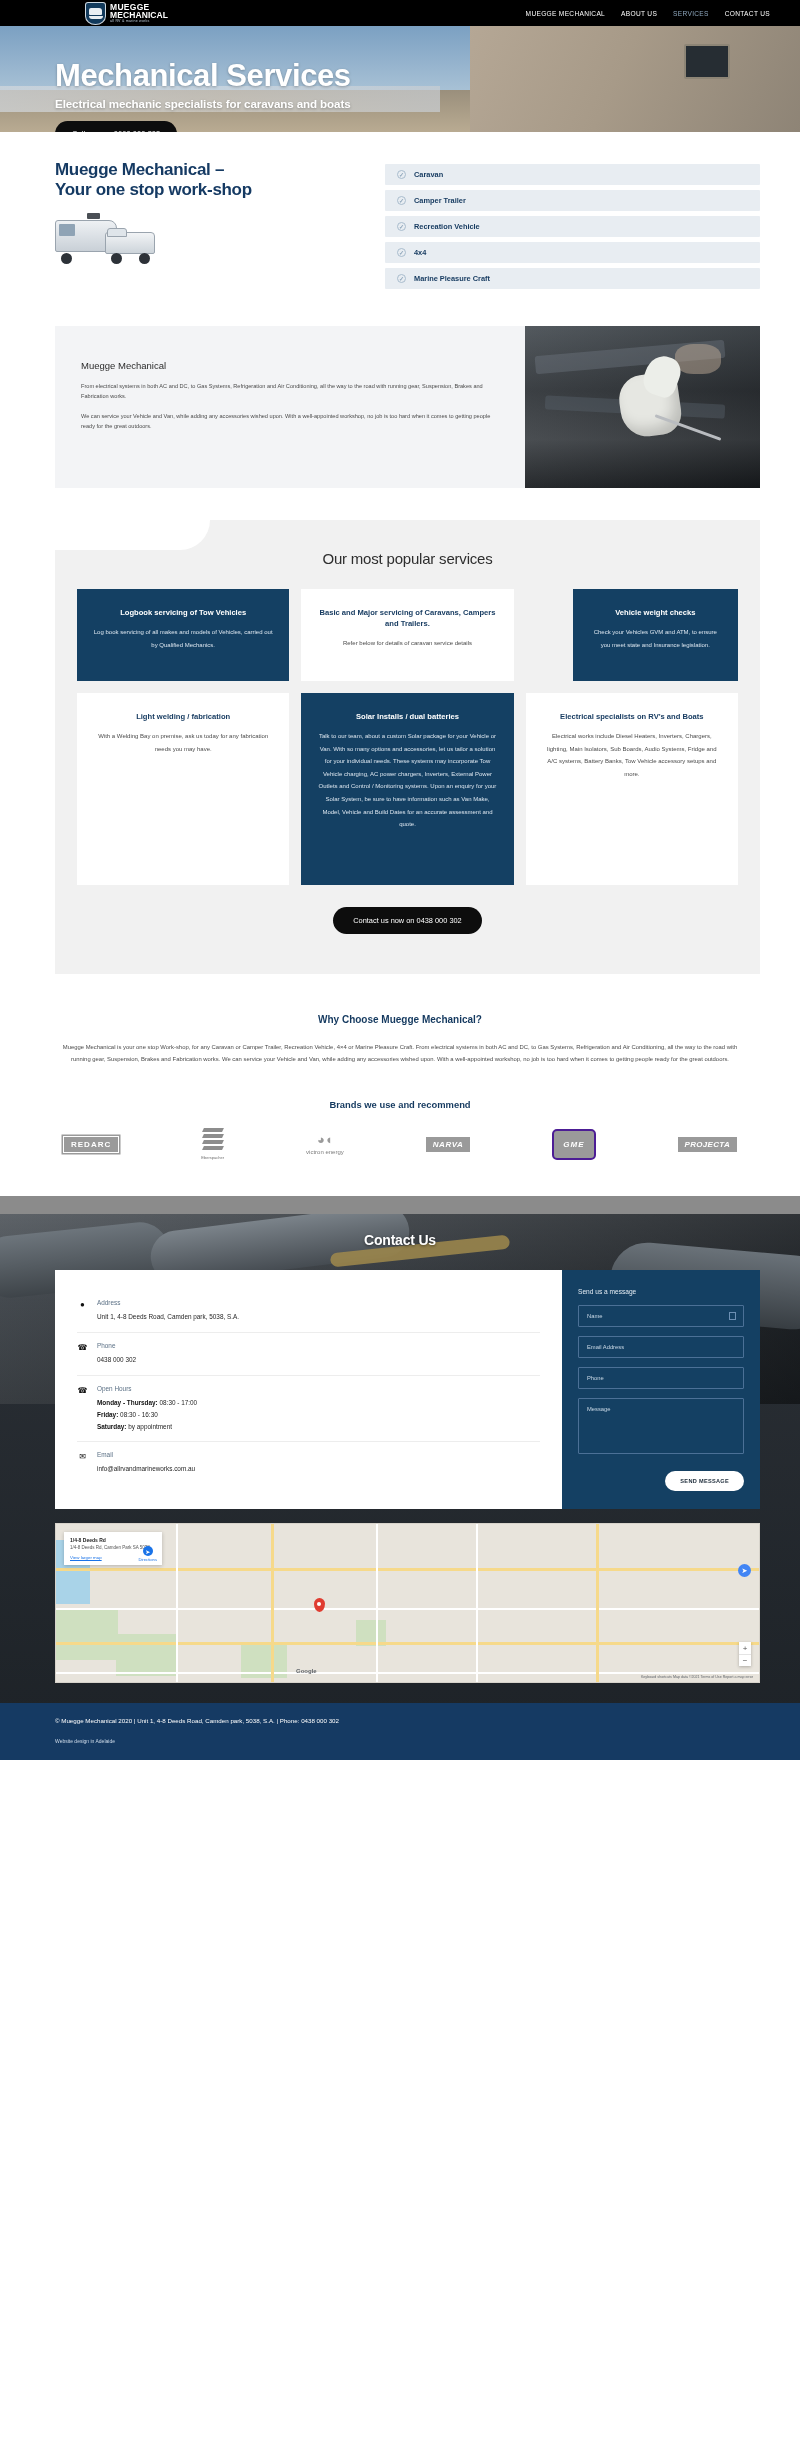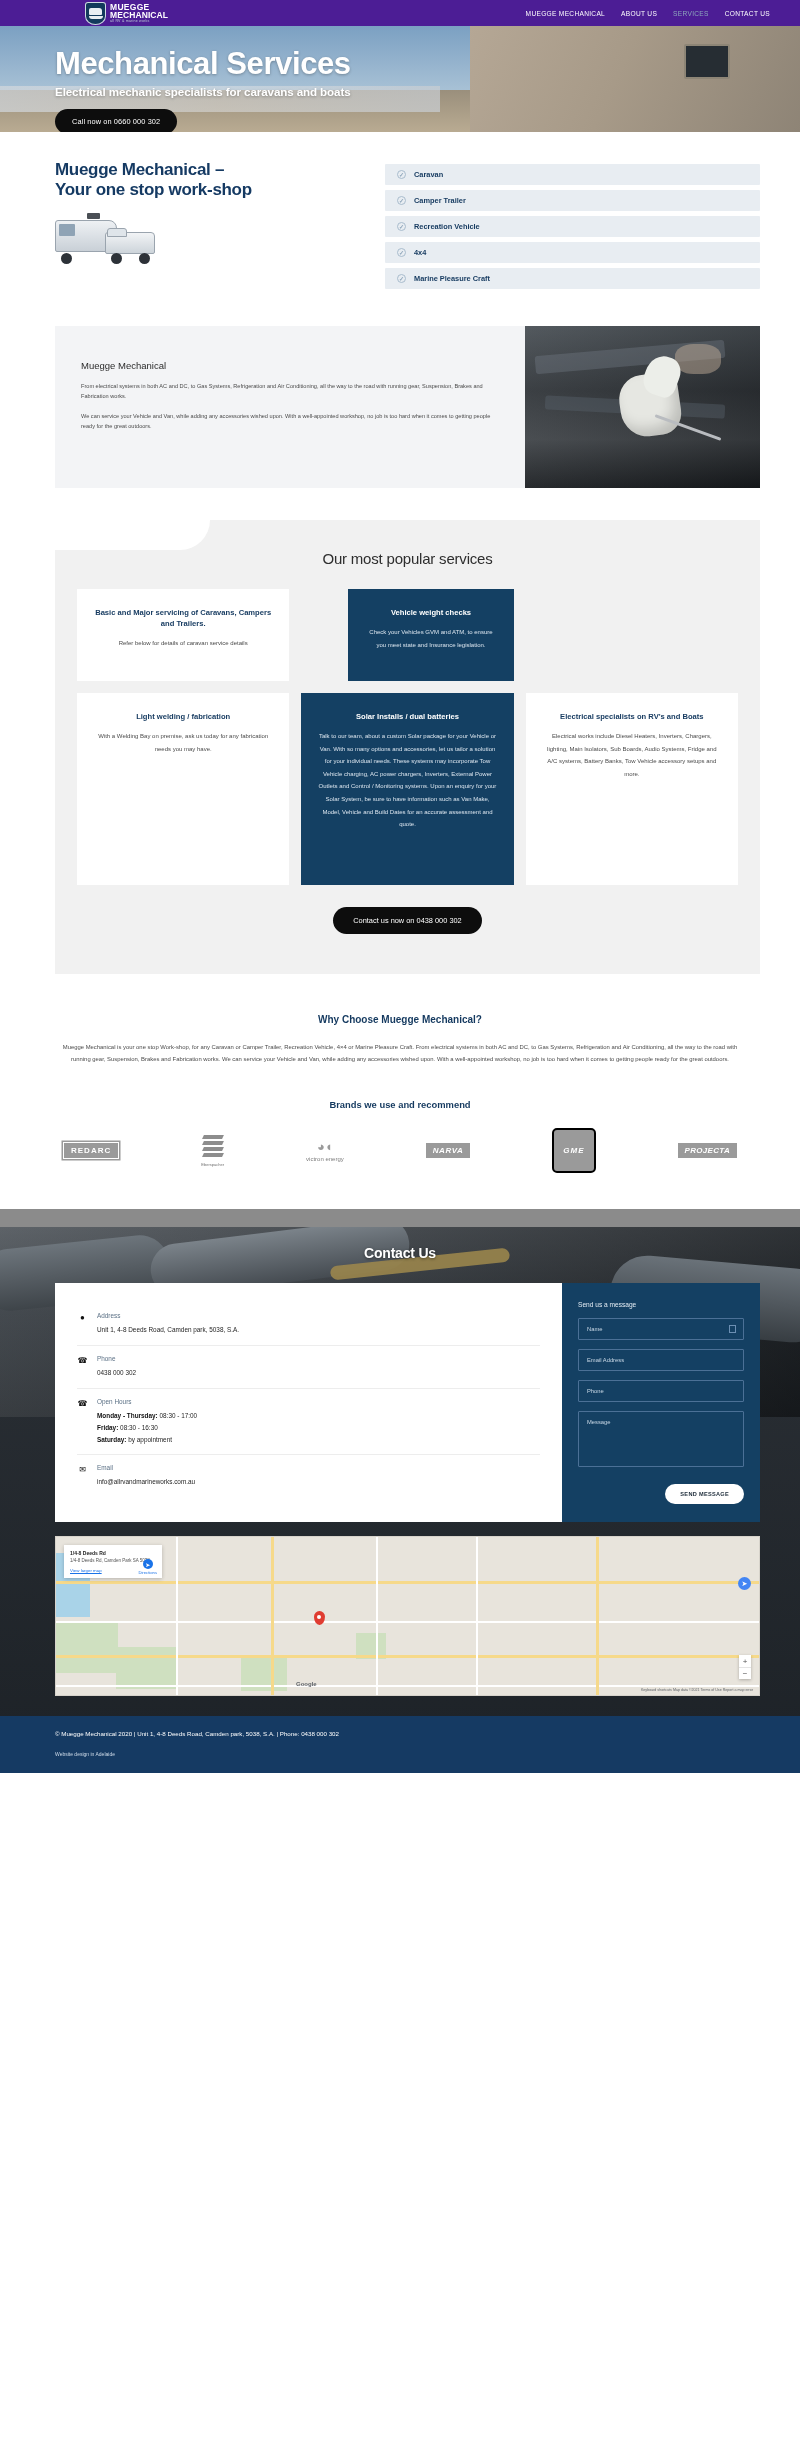--- a/index.html
+++ b/index.html
@@ -9,21 +9,21 @@
     background: #ffffff;
     color: #333;
     width: 800px;
     overflow-x: hidden;
   }
   .page { width: 800px; position: relative; }
 
   
   .topbar {
     height: 26px;
-    background: #4c1d95;
+    background: #000000;
     display: flex;
     align-items: center;
     padding: 0 30px;
     position: relative;
     z-index: 30;
   }
   .logo { display: flex; align-items: center; gap: 4px; margin-left: 55px; }
   .logo-shield {
     width: 21px; height: 23px;
     background: #123a5c;
@@ -74,20 +74,21 @@
     background: #262d33; border: 2px solid #8d8576; border-radius: 2px;
   }
   .hero-rvrow {
     position:absolute; left: 0; bottom: 20px; width: 440px; height: 26px;
     background: linear-gradient(to right, rgba(210,215,220,.85), rgba(225,228,231,.6), rgba(200,205,210,.85));
     opacity: .85;
   }
   .hero-inner {
     position: relative; z-index: 5;
     padding: 22px 0 0 55px;
+    margin-top: 12px;
   }
   .hero-title {
     font-size: 31px; font-weight: bold; color: #ffffff;
     letter-spacing: -.4px; line-height: 1.05;
     text-shadow: 0 1px 3px rgba(0,0,0,.28);
   }
   .hero-sub {
     font-size: 11.6px; font-weight: bold; color: #ffffff;
     margin-top: 4px; letter-spacing: -.1px;
     text-shadow: 0 1px 3px rgba(0,0,0,.3);
@@ -222,21 +223,21 @@
     gap: 17px;
   }
   .brand { display: flex; flex-direction: column; align-items: center; gap: 3px; }
   .bx {
     background: #9a9a9a; color: #fff; font-weight: bold;
     font-size: 8px; letter-spacing: 1px; padding: 3px 7px;
     font-family: "Liberation Sans", sans-serif;
   }
   .bx.redarc { border: 1.5px solid #fff; box-shadow: 0 0 0 1.5px #9a9a9a; }
   .bx.narva { font-style: italic; letter-spacing: .5px; }
-  .bx.gme { border-radius: 5px; border: 2px solid #000000; font-style: italic; padding: 16px 9px; }
+  .bx.gme { border-radius: 5px; border: 2px solid #4c1d95; font-style: italic; padding: 9px 9px; }
   .bx.projecta { font-style: italic; letter-spacing: .3px; }
   .esp {
     display:flex; flex-direction: column; gap: 2px; align-items:center;
   }
   .esp-bar { width: 20px; height: 4px; background: #8d8d8d; transform: skewX(-25deg); }
   .esp-cap { font-size: 4px; color: #6f6f6f; margin-top: 2px; }
   .victron { display:flex; flex-direction:column; align-items:center; gap:3px; }
   .vic-arcs { font-size: 13px; color: #9a9a9a; line-height: 1; }
   .vic-txt { font-size: 6px; color: #7d7d7d; }
 
@@ -440,20 +441,24 @@
         <div class="eng-rag2"></div>
       <div class="eng-dip"></div>
     </div>
   </div>
 
   <div class="pop-wrap">
     <div class="pop-notch"></div>
     <div class="pop-title">Our most popular services</div>
 
     <div class="card-grid">
+      <div class="card dark r1c1">
+        <div class="card-h">Logbook servicing of Tow Vehicles</div>
+        <div class="card-p">Log book servicing of all makes and models of Vehicles, carried out by Qualified Mechanics.</div>
+      </div>
       <div class="card light r1c2">
         <div class="card-h">Basic and Major servicing of Caravans, Campers and Trailers.</div>
         <div class="card-p">Refer below for details of caravan service details</div>
       </div>
       <div class="card dark r1c3">
         <div class="card-h">Vehicle weight checks</div>
         <div class="card-p">Check your Vehicles GVM and ATM, to ensure you meet state and Insurance legislation.</div>
       </div>
     </div>
 

